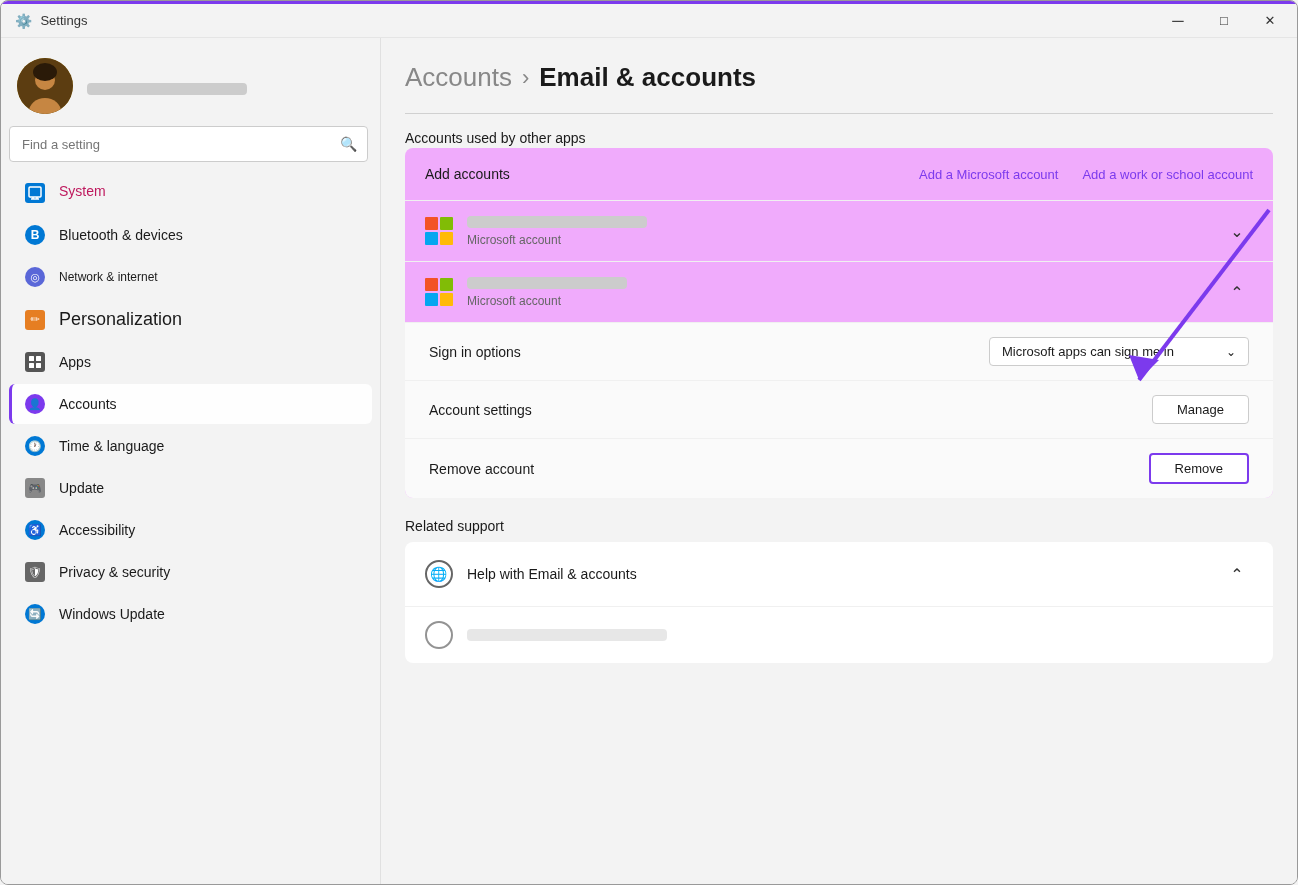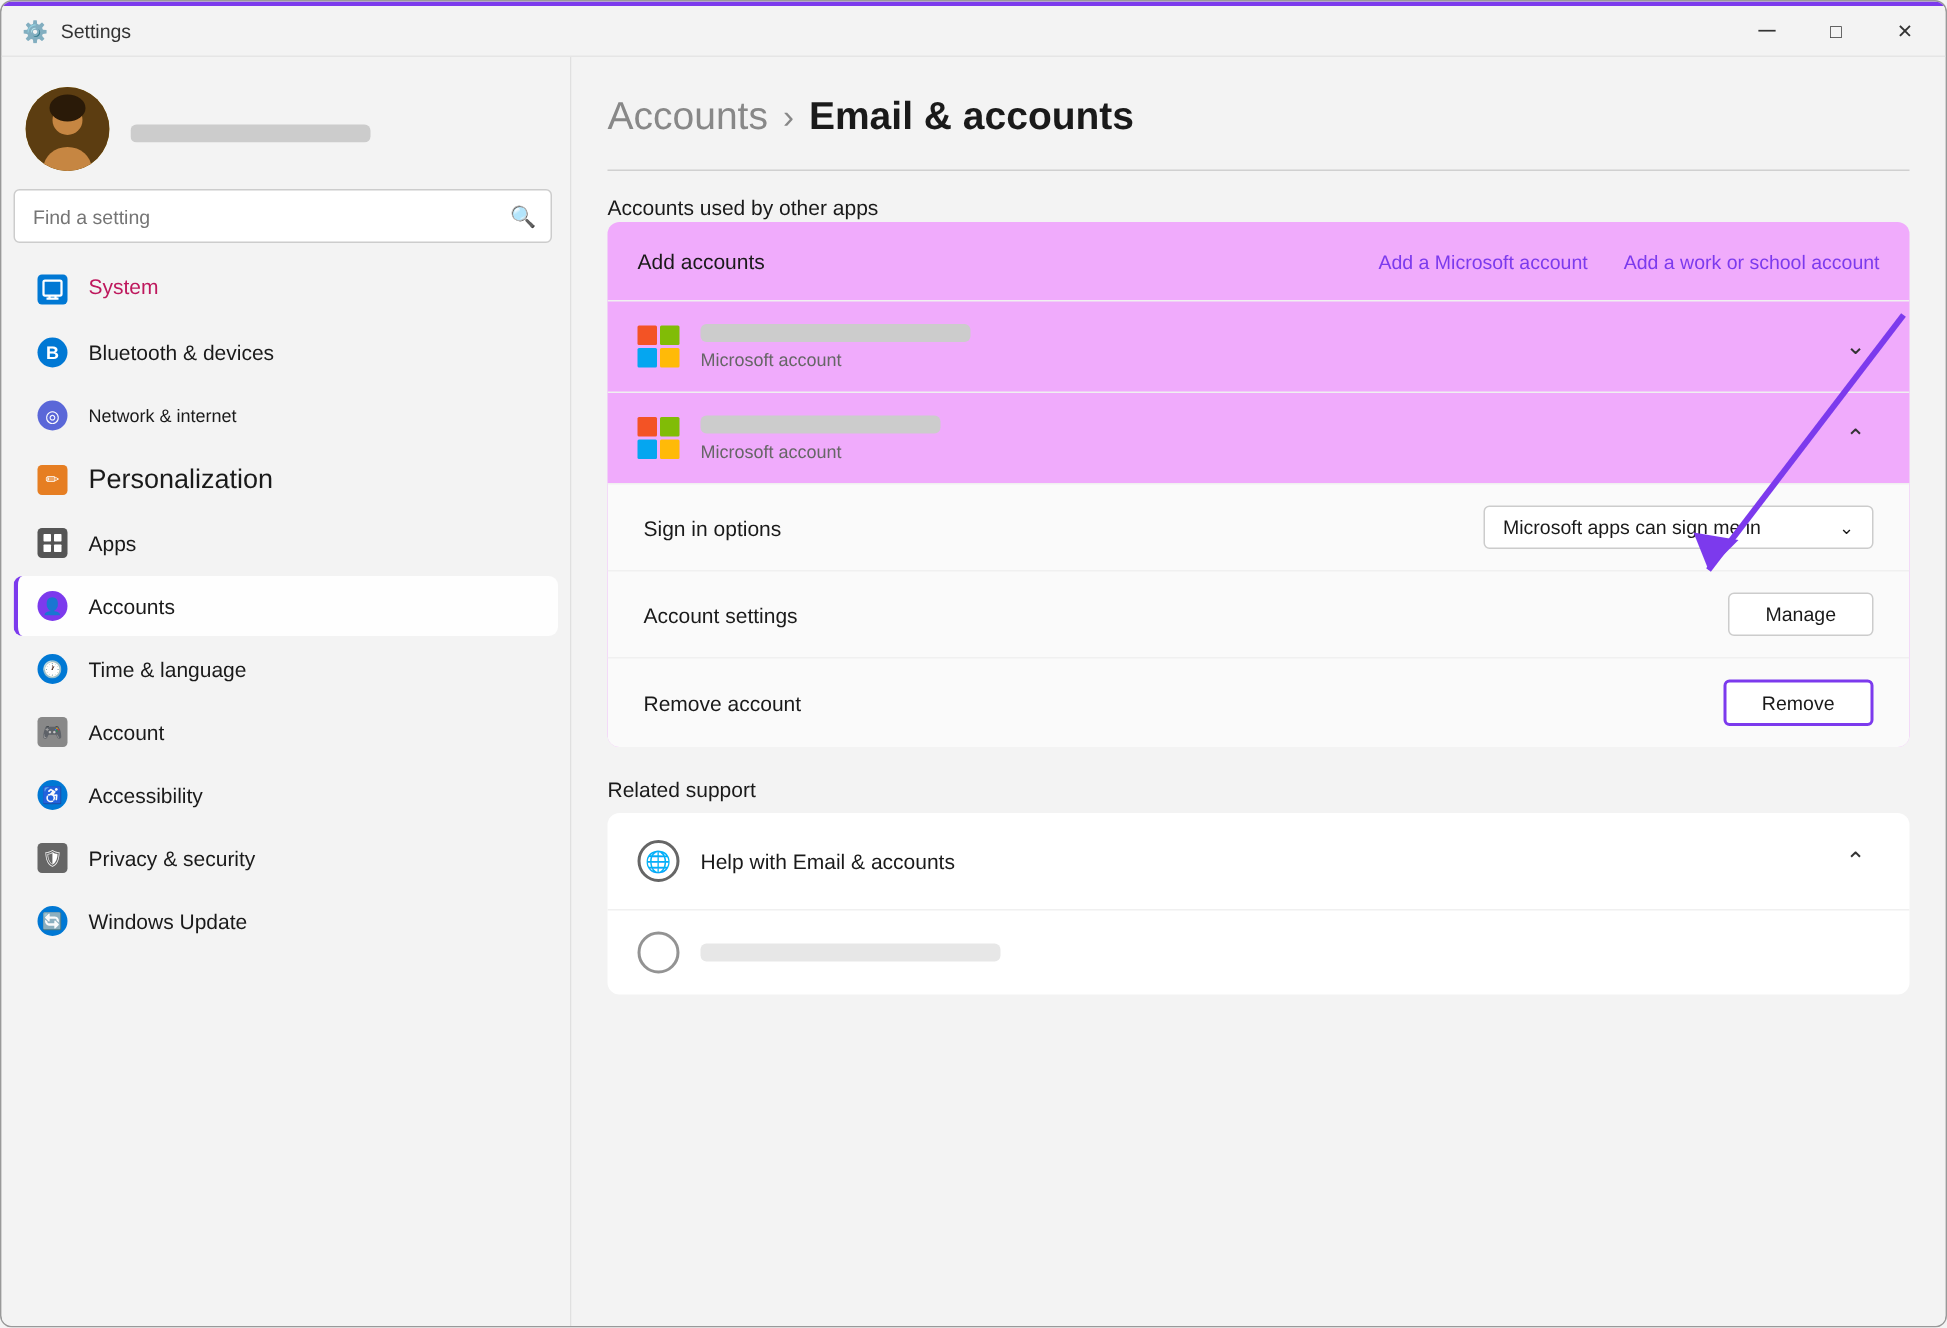--- a/index.html
+++ b/index.html
@@ -110,21 +110,21 @@
         <div style="width:20px;height:20px;background:#0078d4;border-radius:50%;flex-shrink:0;display:flex;align-items:center;justify-content:center;">
           <span style="color:white;font-size:11px;">🕐</span>
         </div>
         <span style="font-size:14px;">Time &amp; language</span>
       </div>
 
       <div style="display:flex;align-items:center;padding:10px 16px;gap:14px;cursor:pointer;border-radius:6px;margin:1px 8px;font-size:14px;color:#1a1a1a;">
         <div style="width:20px;height:20px;background:#888;border-radius:3px;flex-shrink:0;display:flex;align-items:center;justify-content:center;">
           <span style="color:white;font-size:11px;">🎮</span>
         </div>
-        <span style="font-size:14px;">Account</span>
+        <span style="font-size:14px;">Update</span>
       </div>
 
       <div style="display:flex;align-items:center;padding:10px 16px;gap:14px;cursor:pointer;border-radius:6px;margin:1px 8px;font-size:14px;color:#1a1a1a;">
         <div style="width:20px;height:20px;background:#0078d4;border-radius:50%;flex-shrink:0;display:flex;align-items:center;justify-content:center;">
           <span style="color:white;font-size:11px;">♿</span>
         </div>
         <span style="font-size:14px;">Accessibility</span>
       </div>
 
       <div style="display:flex;align-items:center;padding:10px 16px;gap:14px;cursor:pointer;border-radius:6px;margin:1px 8px;font-size:14px;color:#1a1a1a;">

